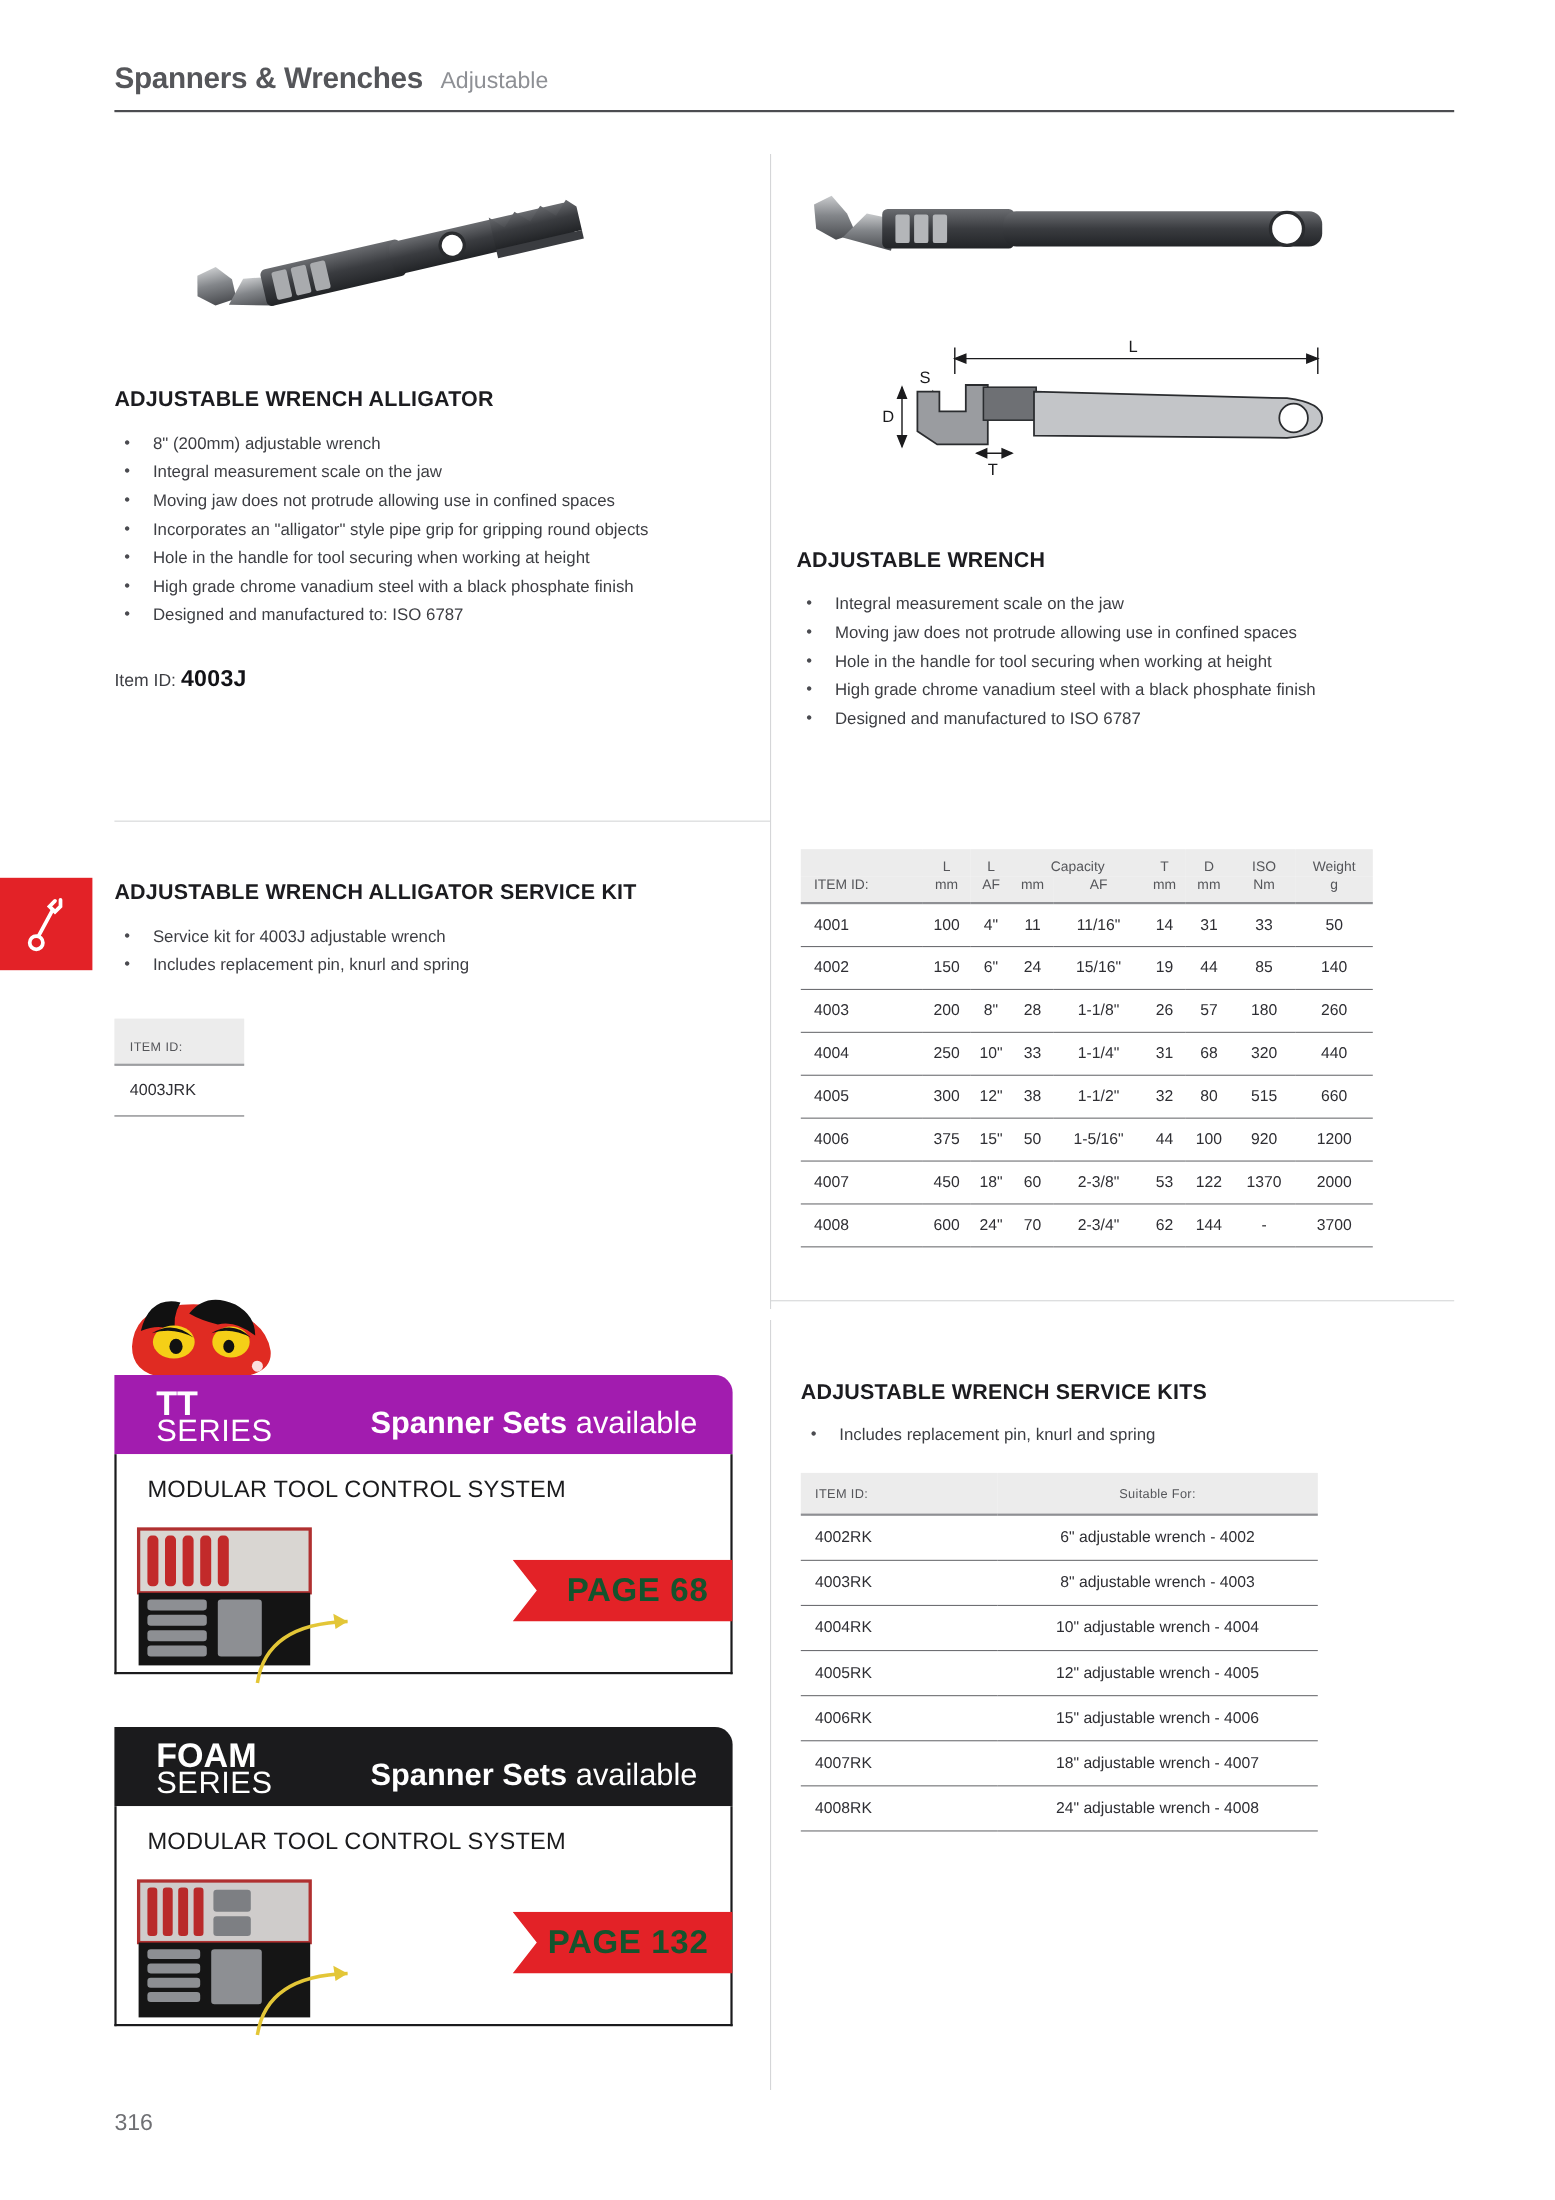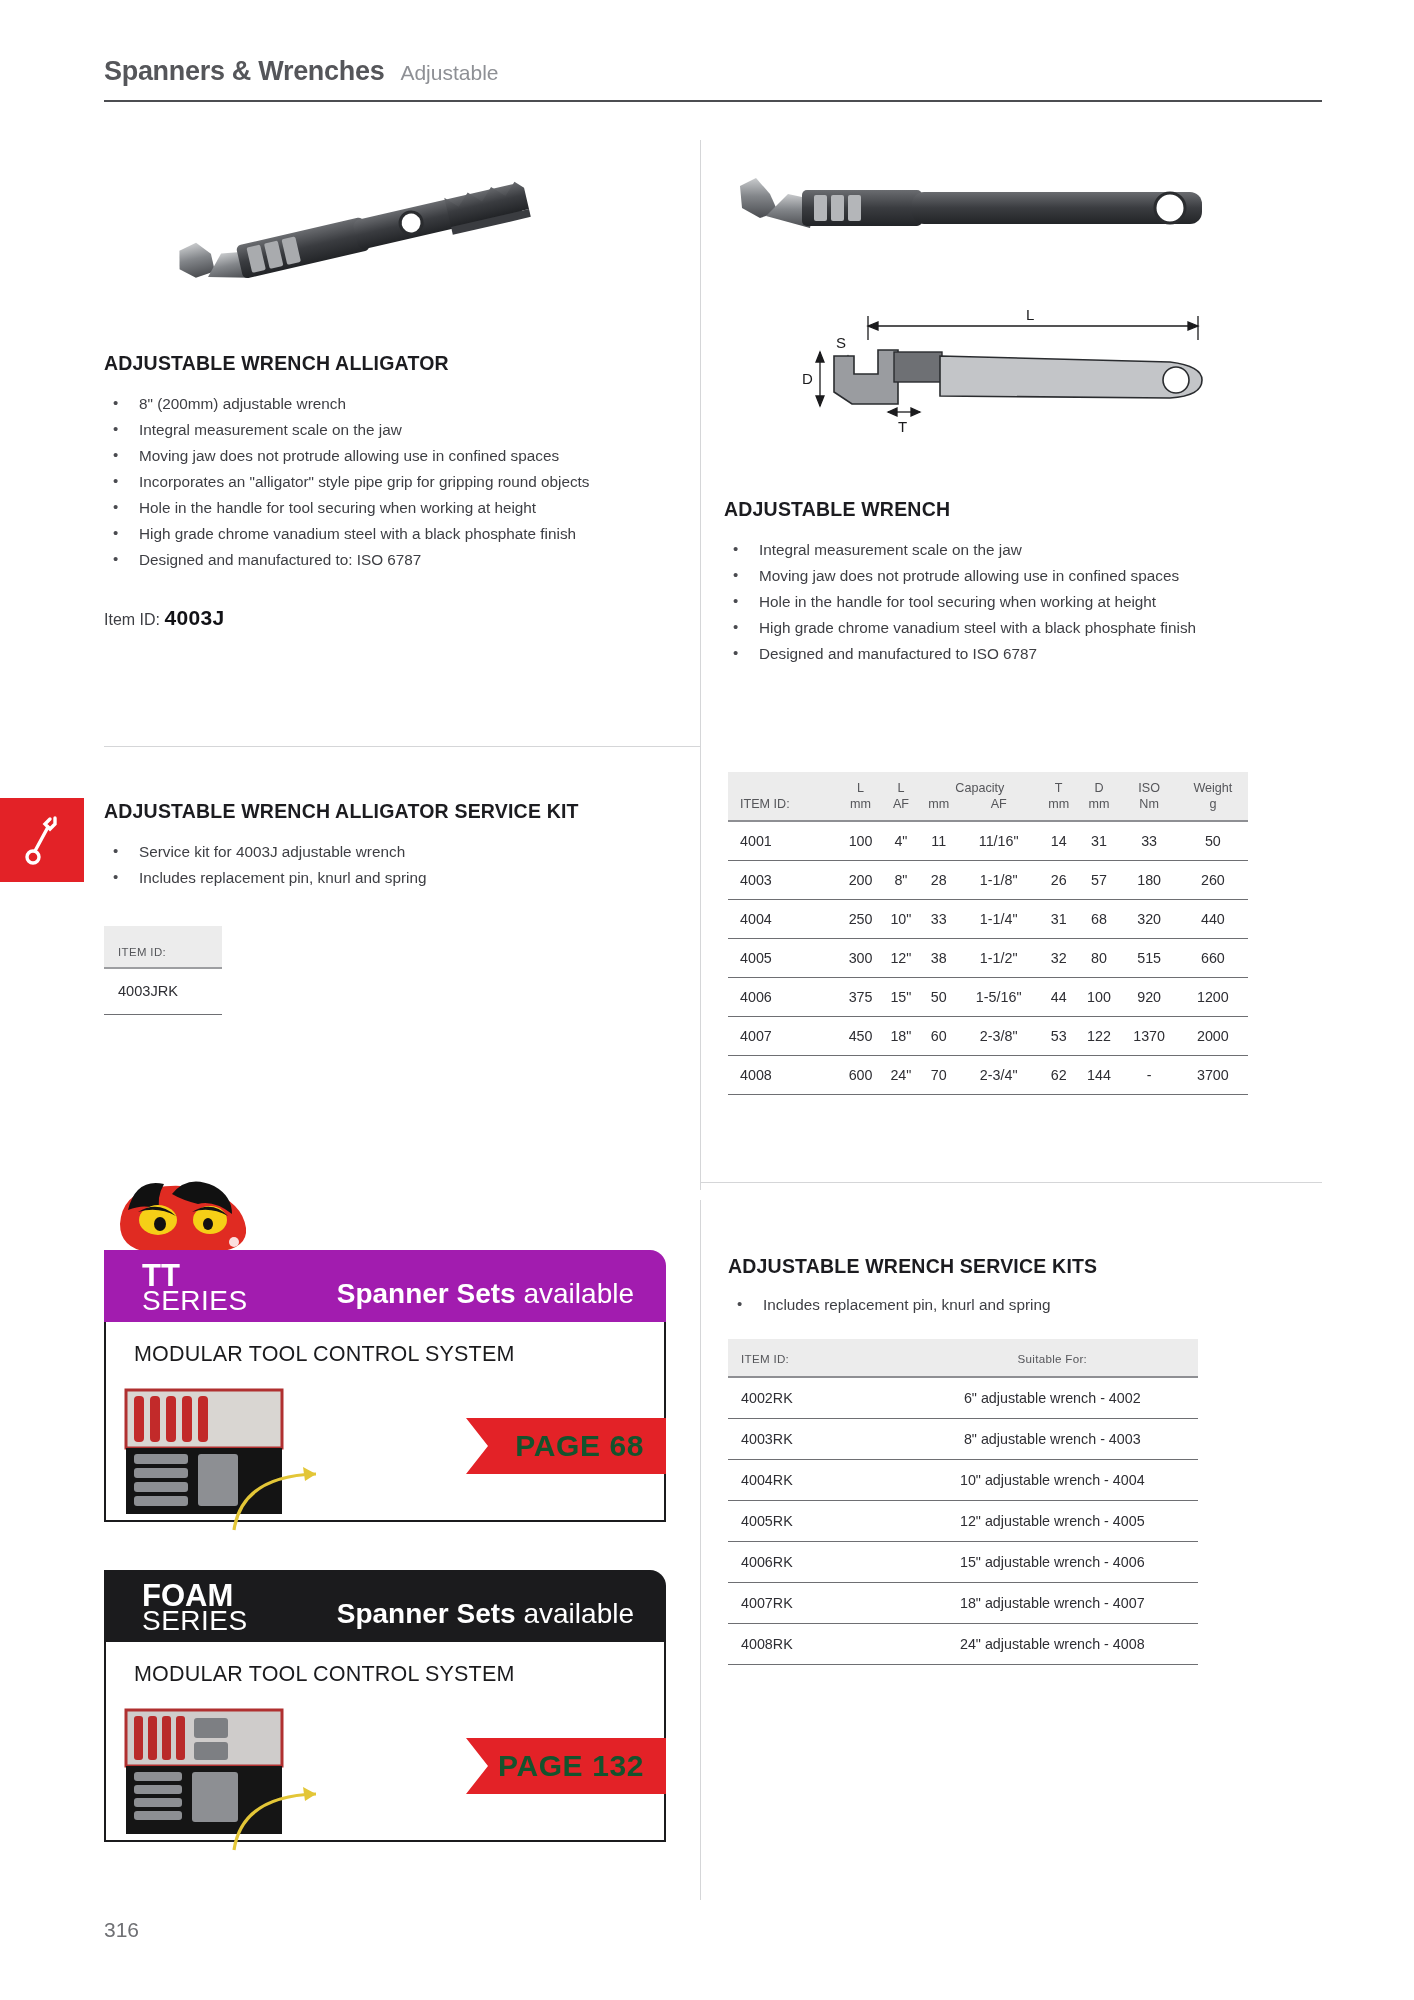--- a/index.html
+++ b/index.html
@@ -353,20 +353,31 @@
       <tr>
         <td class="lbl">4001</td>
         <td>100</td>
         <td>4"</td>
         <td>11</td>
         <td>11/16"</td>
         <td>14</td>
         <td>31</td>
         <td>33</td>
         <td>50</td>
+      </tr>
+      <tr>
+        <td class="lbl">4002</td>
+        <td>150</td>
+        <td>6"</td>
+        <td>24</td>
+        <td>15/16"</td>
+        <td>19</td>
+        <td>44</td>
+        <td>85</td>
+        <td>140</td>
       </tr>
       <tr>
         <td class="lbl">4003</td>
         <td>200</td>
         <td>8"</td>
         <td>28</td>
         <td>1-1/8"</td>
         <td>26</td>
         <td>57</td>
         <td>180</td>

